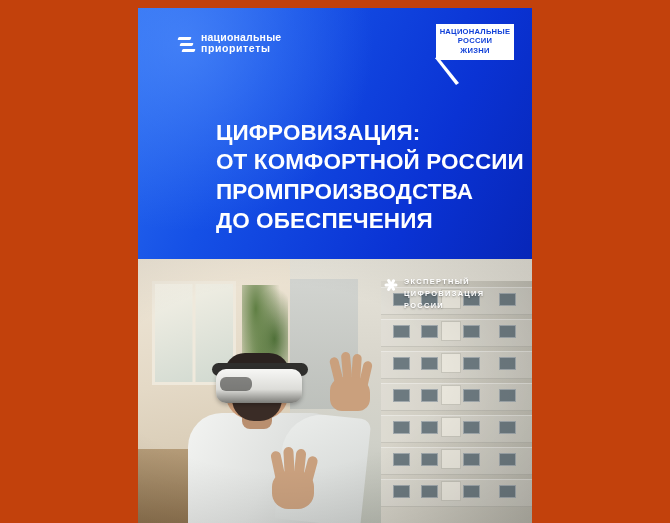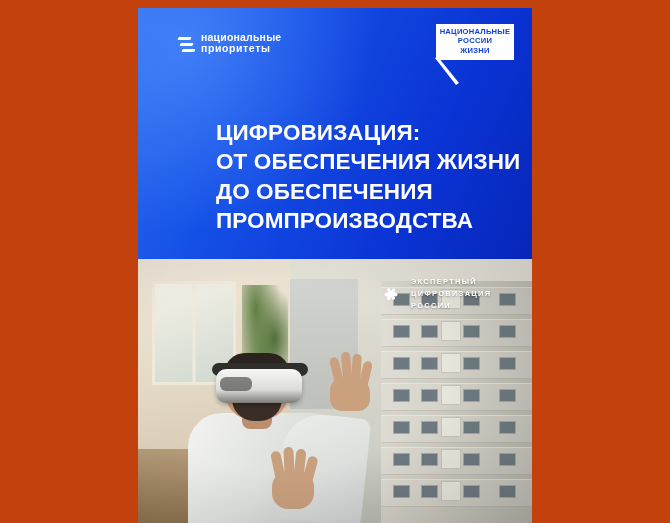--- a/index.html
+++ b/index.html
@@ -326,22 +326,22 @@
     background: radial-gradient(ellipse at 35% 45%, rgba(0,0,0,0) 45%, rgba(0,0,0,.14) 100%);
   }
 
   
   .report-caption {
     position: absolute;
     right: 16px;
     top: 18px;
     width: 132px;
     display: flex;
-    align-items: center;
-    gap: 14px;
+    align-items: flex-start;
+    gap: 7px;
     z-index: 6;
   }
   .caption-mark {
     width: 13px; height: 13px; position: relative; flex: 0 0 auto; margin-top: 1px;
   }
   .caption-mark i {
     position: absolute; left: 50%; top: 50%;
     width: 13px; height: 3.2px; background: #ffffff; border-radius: 2px;
     transform-origin: 50% 50%;
   }
@@ -393,23 +393,23 @@
         <span class="badge-box">
           <span>НАЦИОНАЛЬНЫЕ</span>
           <span>РОССИИ</span>
           <span>ЖИЗНИ</span>
         </span>
       </div>
     </div>
 
     <div class="title">
       <div class="line">ЦИФРОВИЗАЦИЯ:</div>
-      <div class="line">ОТ ОБЕСПЕЧЕНИЯ ЖИЗНИ</div>
+      <div class="line">ОТ КОМФОРТНОЙ РОССИИ</div>
+      <div class="line">ПРОМПРОИЗВОДСТВА</div>
       <div class="line">ДО ОБЕСПЕЧЕНИЯ</div>
-      <div class="line">ПРОМПРОИЗВОДСТВА</div>
     </div>
 
     <div class="photo">
       <div class="ph-sky"></div>
       <div class="ph-bldg-far"></div>
 
       <div class="ph-bldg">
         <div class="tier" style="top:6px;height:26px;"></div>
         <div class="tier" style="top:38px;height:26px;"></div>
         <div class="tier" style="top:70px;height:26px;"></div>

